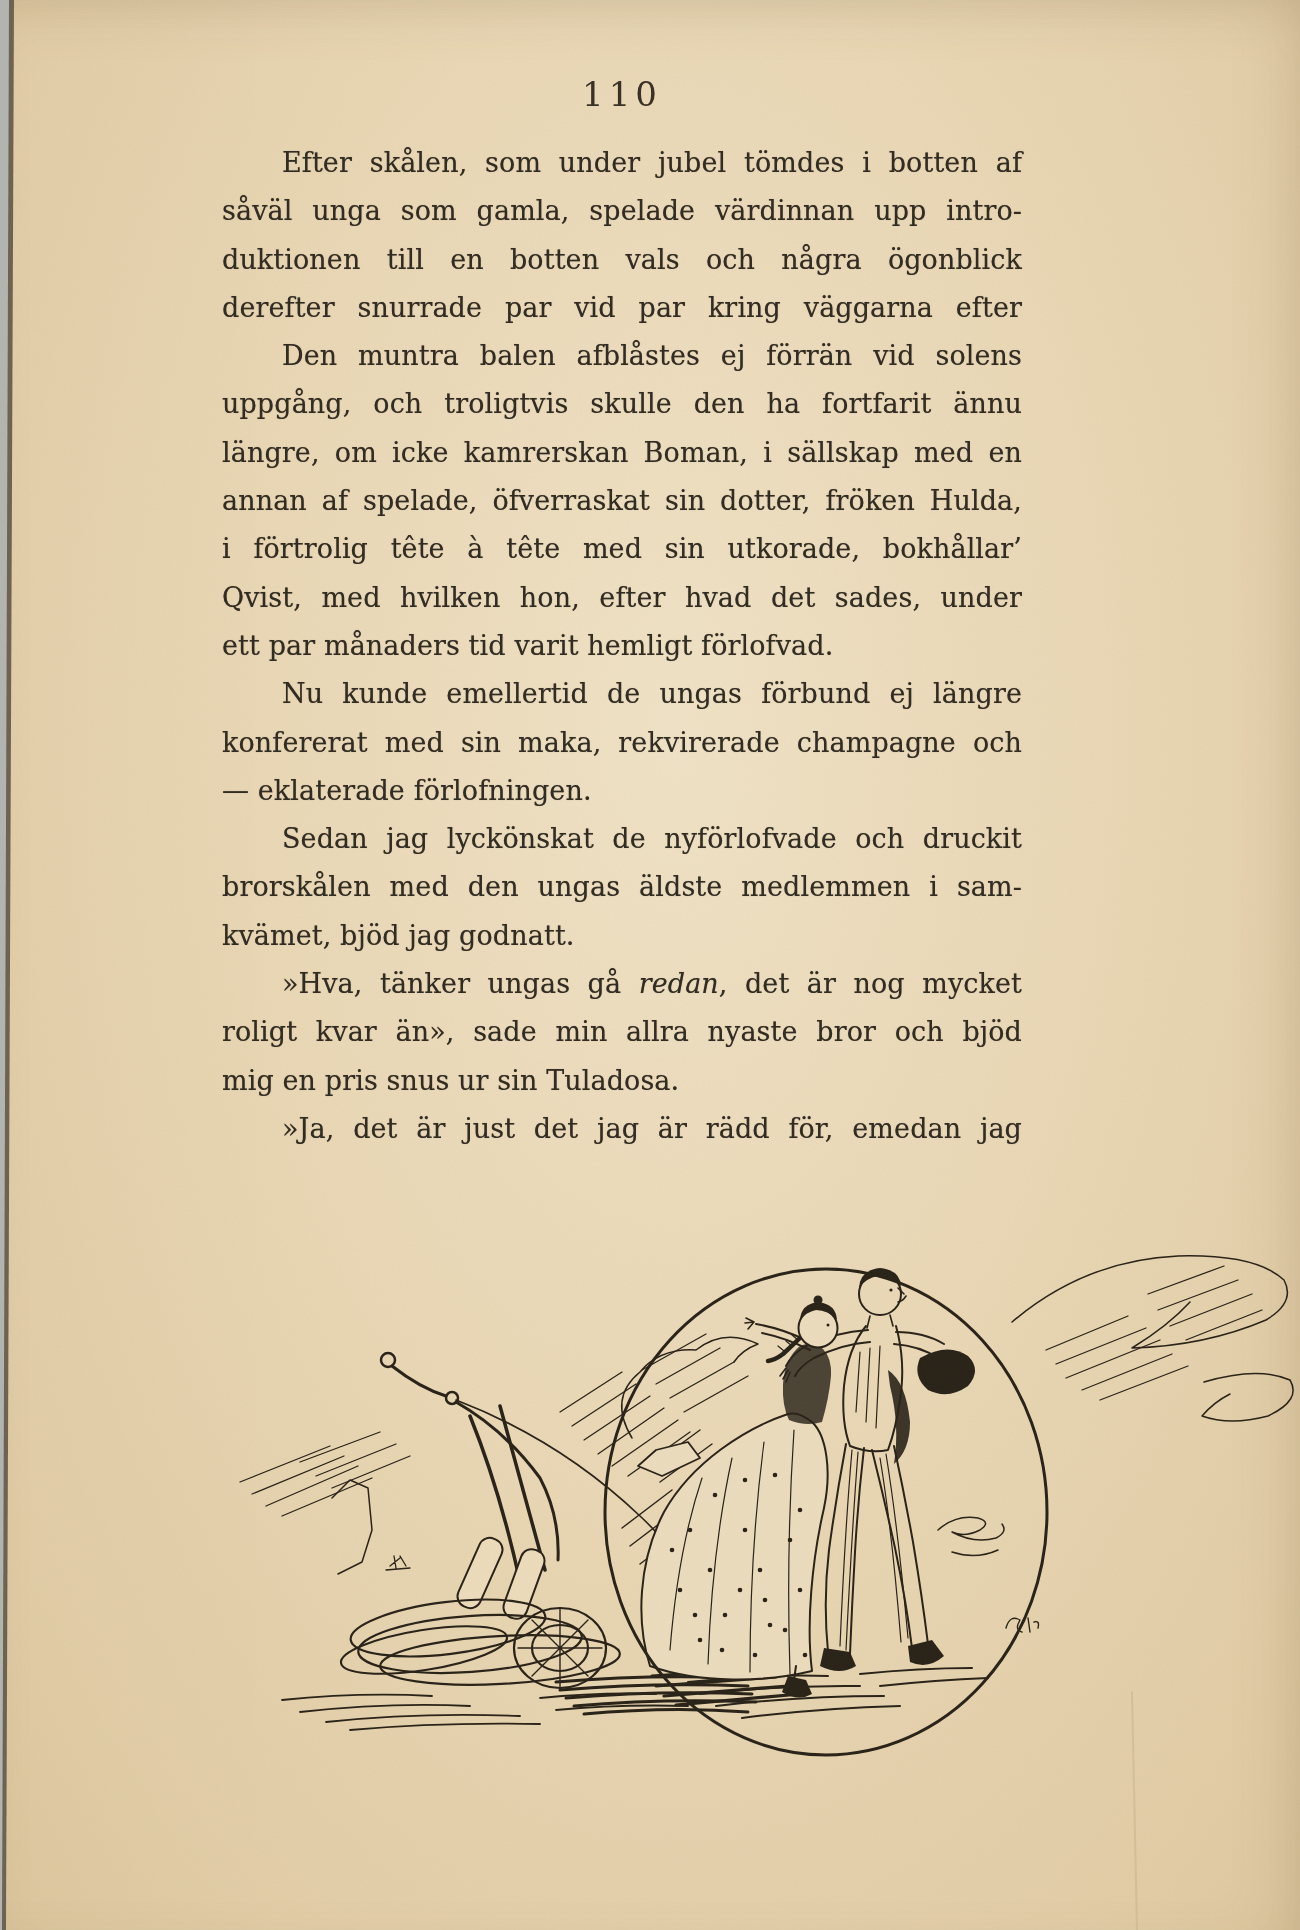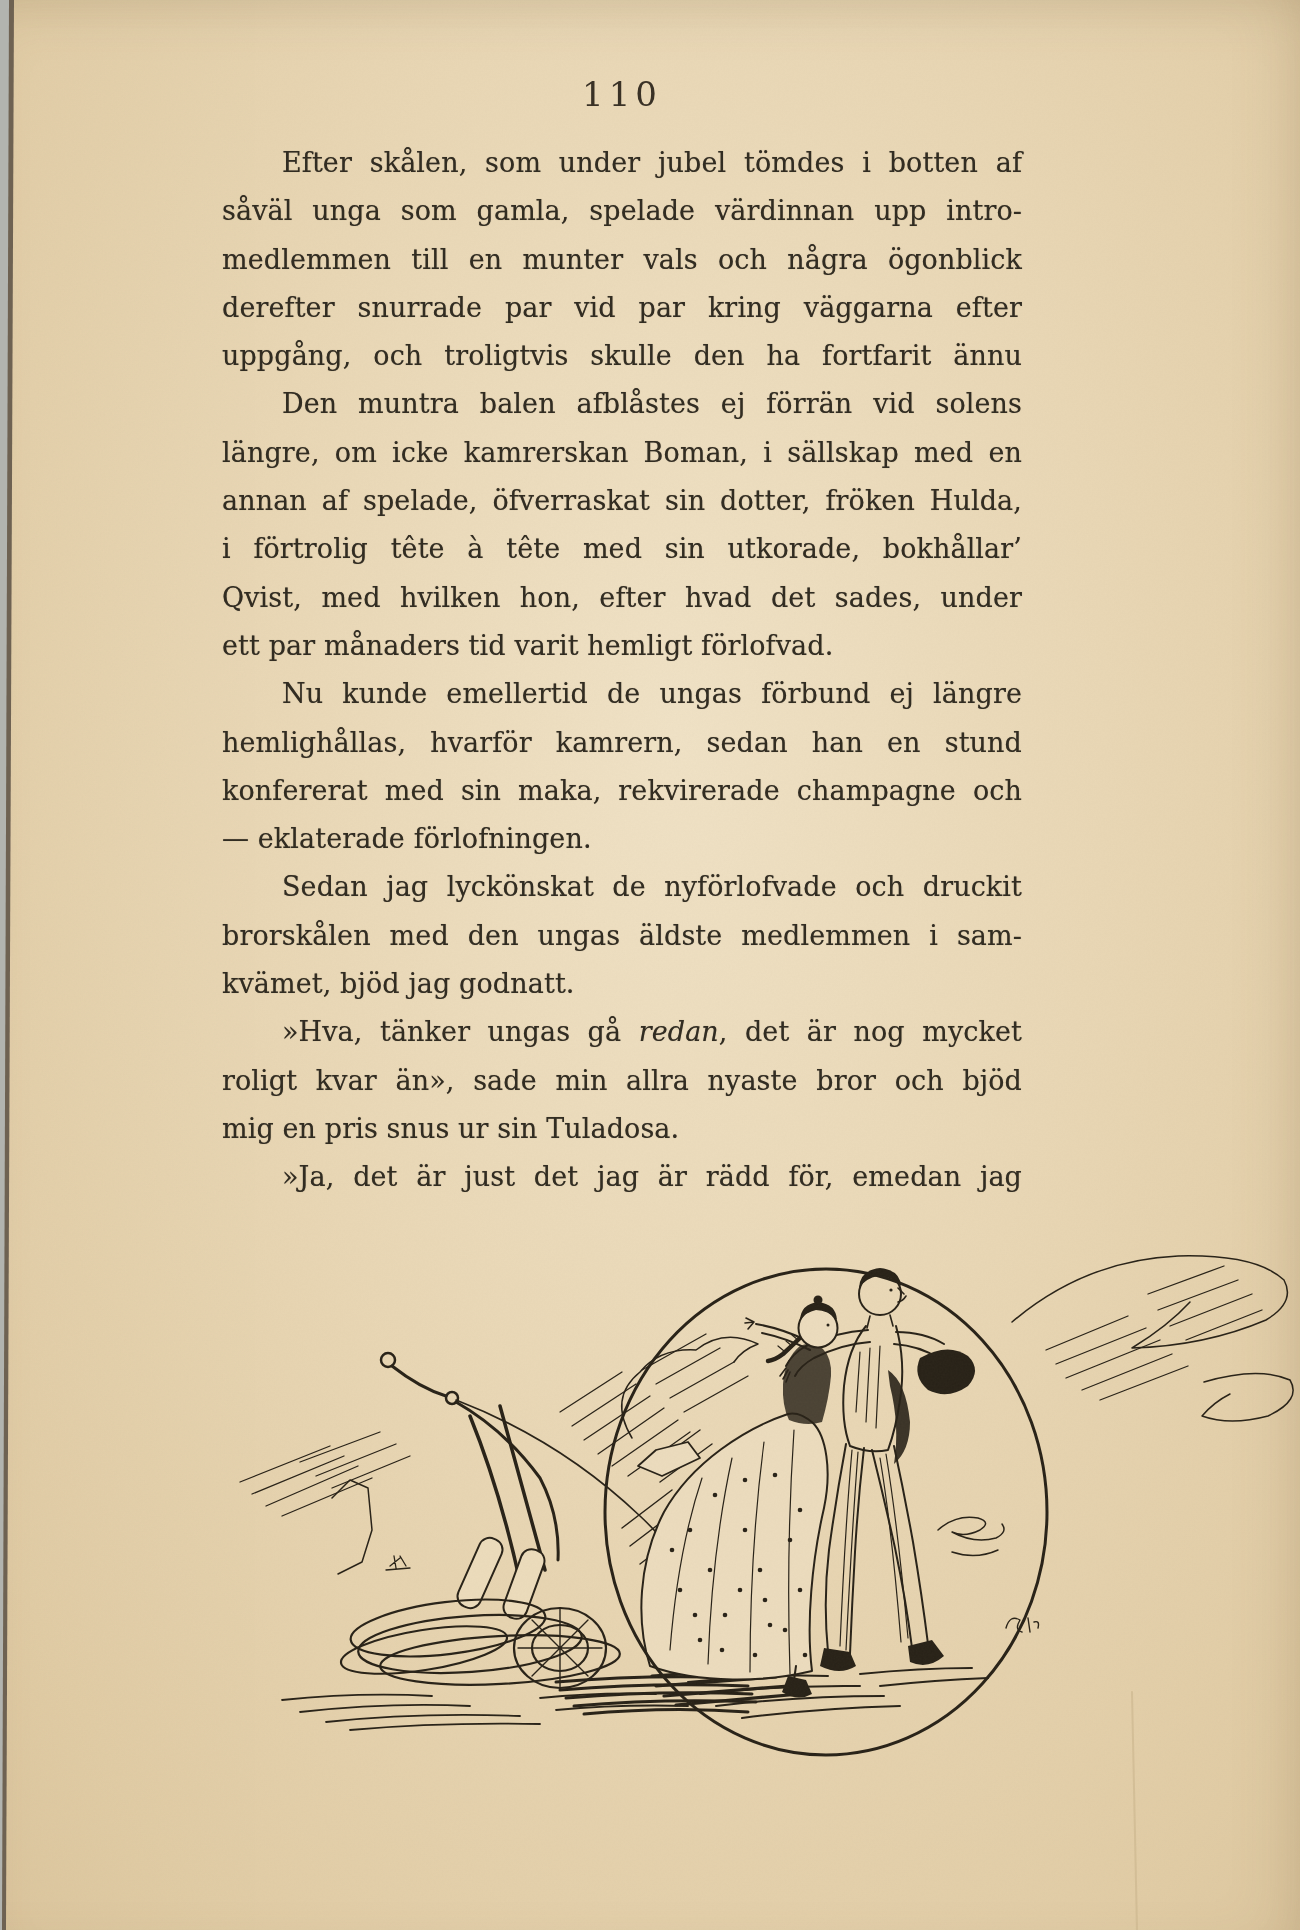--- a/index.html
+++ b/index.html
@@ -45,31 +45,30 @@
 <body>
 
 <div class="paper-dark"></div>
 <div class="paper">
 
   <div class="page-number">110</div>
 
   <div class="text-block">
     <div class="line indent">Efter skålen, som under jubel tömdes i botten af</div>
     <div class="line">såväl unga som gamla, spelade värdinnan upp intro-</div>
-    <div class="line">medlemmen till en munter vals och några ögonblick</div>
+    <div class="line">duktionen till en botten vals och några ögonblick</div>
     <div class="line">derefter snurrade par vid par kring väggarna efter</div>
+    <div class="line indent">Den muntra balen afblåstes ej förrän vid solens</div>
     <div class="line">uppgång, och troligtvis skulle den ha fortfarit ännu</div>
-    <div class="line indent">Den muntra balen afblåstes ej förrän vid solens</div>
     <div class="line">längre, om icke kamrerskan Boman, i sällskap med en</div>
     <div class="line">annan af spelade, öfverraskat sin dotter, fröken Hulda,</div>
     <div class="line">i förtrolig tête à tête med sin utkorade, bokhållar’</div>
     <div class="line">Qvist, med hvilken hon, efter hvad det sades, under</div>
     <div class="line last">ett par månaders tid varit hemligt förlofvad.</div>
     <div class="line indent">Nu kunde emellertid de ungas förbund ej längre</div>
-    <div class="line">hemlighållas, hvarför kamrern, sedan han en stund</div>
     <div class="line">konfererat med sin maka, rekvirerade champagne och</div>
     <div class="line last">— eklaterade förlofningen.</div>
     <div class="line indent">Sedan jag lyckönskat de nyförlofvade och druckit</div>
     <div class="line">brorskålen med den ungas äldste medlemmen i sam-</div>
     <div class="line last">kvämet, bjöd jag godnatt.</div>
     <div class="line indent"><span>»Hva, tänker ungas gå </span><i>redan</i><span>, det är nog mycket</span></div>
     <div class="line">roligt kvar än», sade min allra nyaste bror och bjöd</div>
     <div class="line last">mig en pris snus ur sin Tuladosa.</div>
     <div class="line indent">»Ja, det är just det jag är rädd för, emedan jag</div>
   </div>

